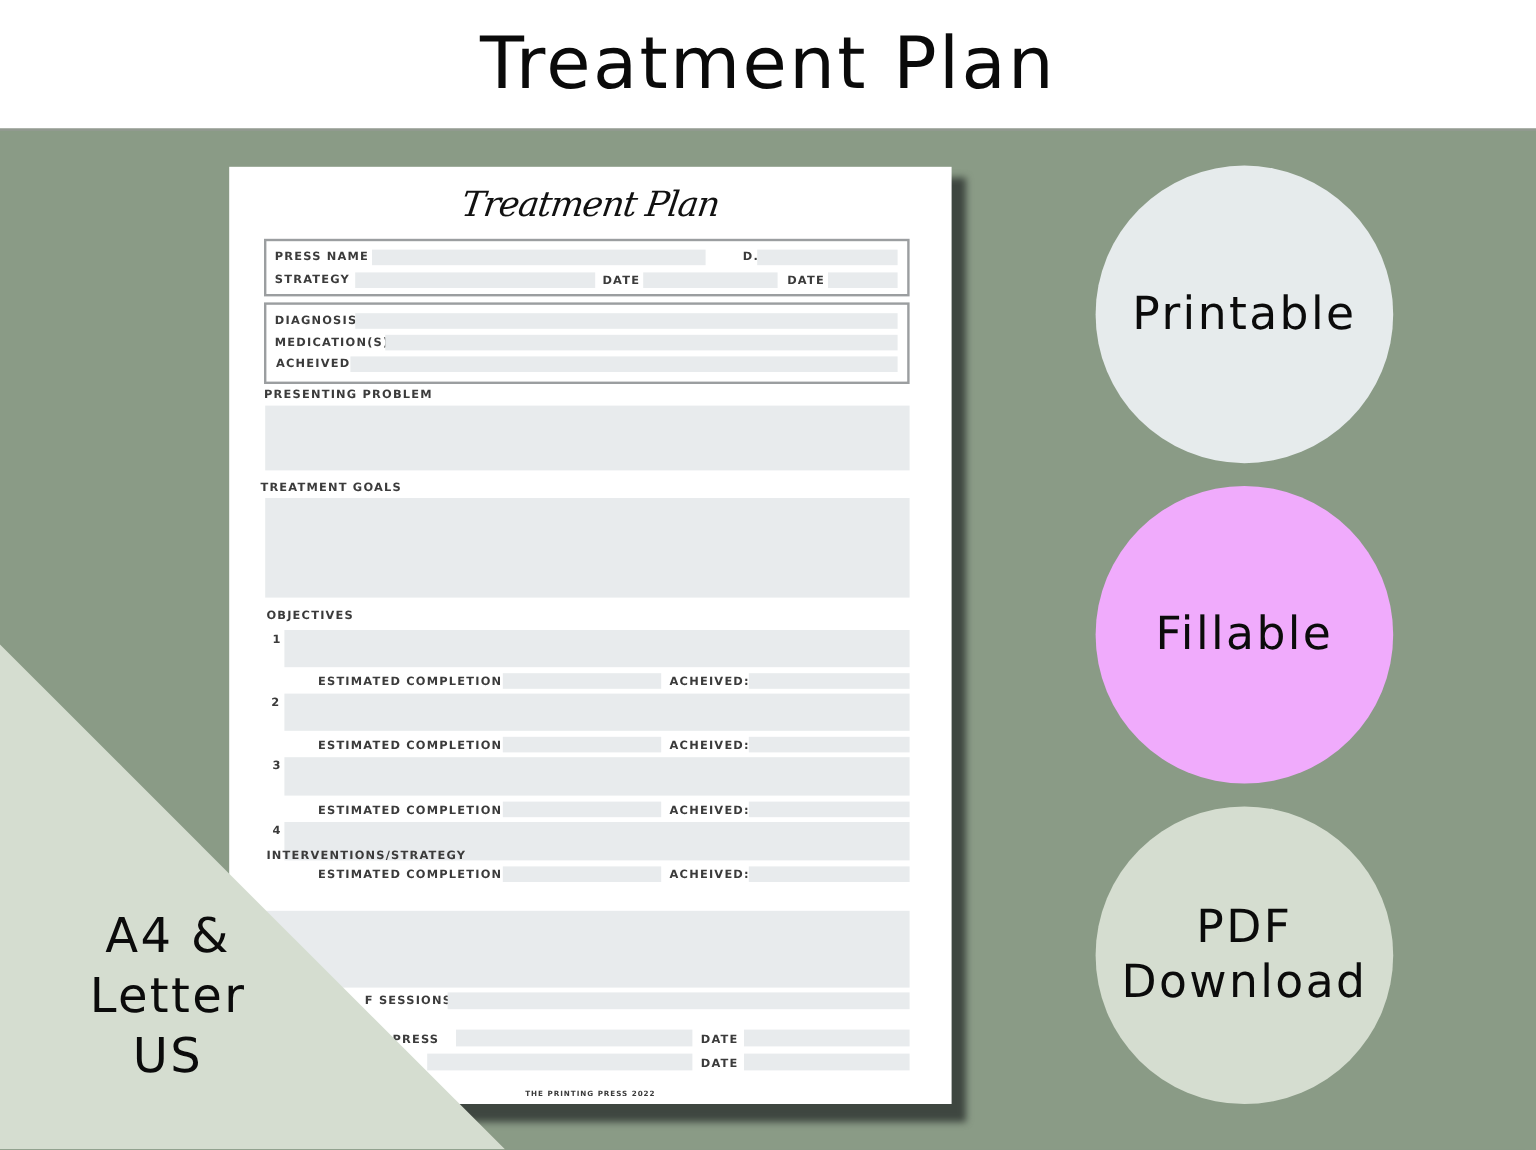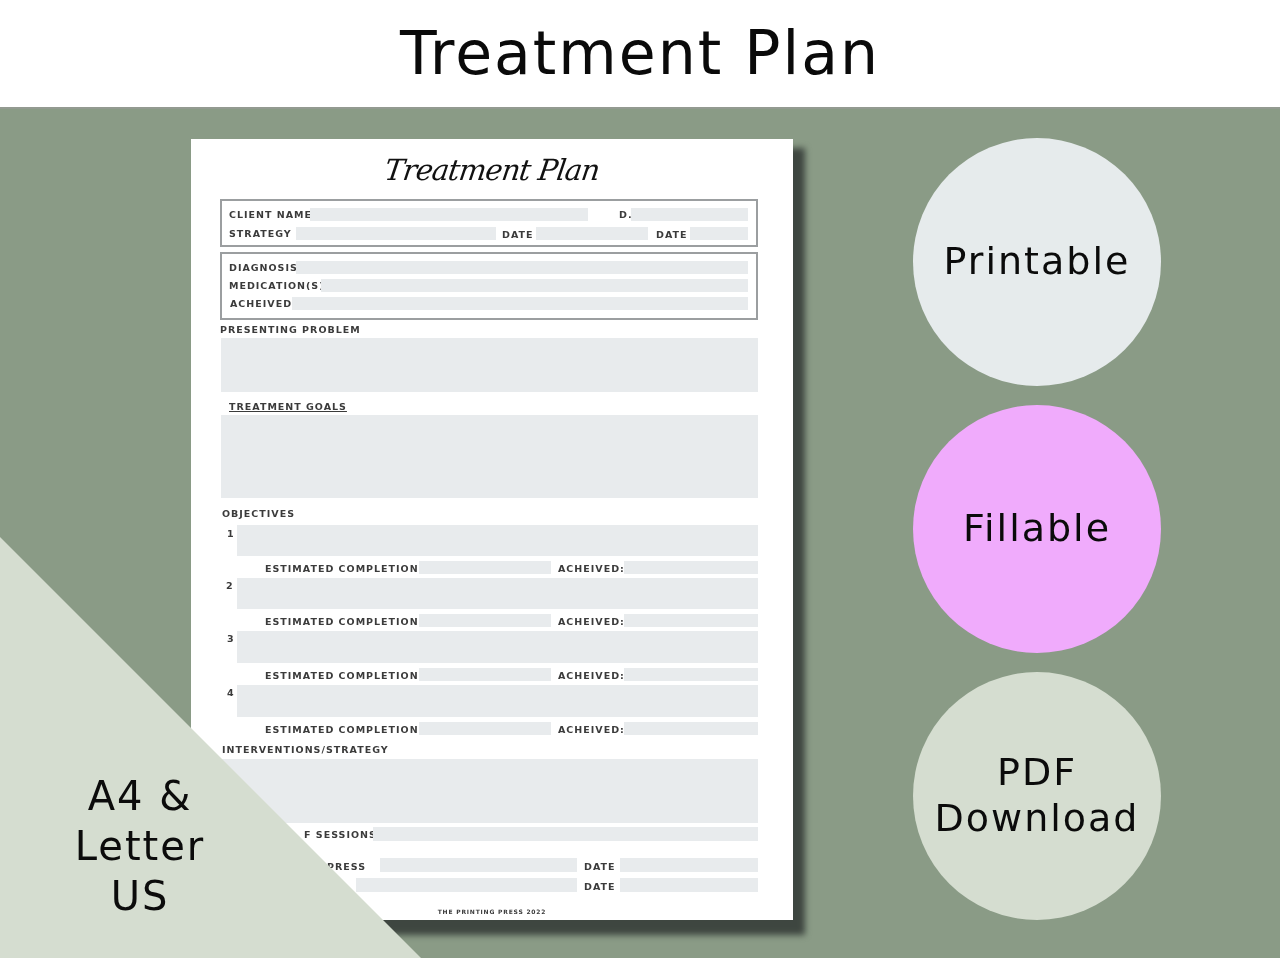--- a/index.html
+++ b/index.html
@@ -16,37 +16,37 @@
   .fld { position:absolute; background:#e8ebed; }
   .box { position:absolute; border:2px solid #9b9ea0; box-sizing:border-box; }
 
   .tri { position:absolute; left:0; top:0; width:1280px; height:958px; pointer-events:none; }
 
   .badge { position:absolute; width:248px; height:248px; border-radius:50%; display:flex; align-items:center; justify-content:center; text-align:center; font-family:"DejaVu Sans", sans-serif; font-size:38px; letter-spacing:2px; color:#0b0b0b; line-height:1.2; }
   .badge-printable { left:913px; top:138px; background:#e6ebec;text-align:right; }
   .badge-fillable { left:913px; top:405px; background:#f0abfc; }
   .badge-pdf { left:913px; top:672px; background:#d5ddd0; }
 
-  .size-label { position:absolute; left:40px; top:755px; width:200px; text-align:center; font-family:"DejaVu Sans", sans-serif; font-size:40px; letter-spacing:2px; line-height:50px; color:#0b0b0b;margin-top:16px; }
+  .size-label { position:absolute; left:40px; top:755px; width:200px; text-align:center; font-family:"DejaVu Sans", sans-serif; font-size:40px; letter-spacing:2px; line-height:50px; color:#0b0b0b; }
   .size-label span { display:block; }
 </style>
 </head>
 <body>
 
 <div class="top-banner">
   <div class="title">Treatment Plan</div>
 </div>
 <div class="banner-edge"></div>
 
 <div class="doc-shadow"></div>
 <div class="doc">
   <div class="script-title">Treatment Plan</div>
 
   <div class="box" style="left:29px;top:60px;width:538px;height:48px;"></div>
-  <div class="lbl" style="left:38px;top:70px;">CLIENT NAME</div>
+  <div class="lbl" style="left:38px;top:70px;">PRESS NAME</div>
   <div class="fld" style="left:119px;top:69px;width:278px;height:13px;"></div>
   <div class="lbl" style="left:428px;top:70px;">D.O.B</div>
   <div class="fld" style="left:440px;top:69px;width:117px;height:13px;"></div>
   <div class="lbl" style="left:38px;top:89px;">STRATEGY</div>
   <div class="fld" style="left:105px;top:88px;width:200px;height:13px;"></div>
   <div class="lbl" style="left:311px;top:90px;">DATE</div>
   <div class="fld" style="left:345px;top:88px;width:112px;height:13px;"></div>
   <div class="lbl" style="left:465px;top:90px;">DATE</div>
   <div class="fld" style="left:499px;top:88px;width:58px;height:13px;"></div>
 
@@ -54,21 +54,21 @@
   <div class="lbl" style="left:38px;top:123px;">DIAGNOSIS</div>
   <div class="fld" style="left:105px;top:122px;width:452px;height:13px;"></div>
   <div class="lbl" style="left:38px;top:141px;">MEDICATION(S)</div>
   <div class="fld" style="left:130px;top:140px;width:427px;height:13px;"></div>
   <div class="lbl" style="left:39px;top:159px;">ACHEIVED</div>
   <div class="fld" style="left:101px;top:158px;width:456px;height:13px;"></div>
 
   <div class="lbl" style="left:29px;top:185px;">PRESENTING PROBLEM</div>
   <div class="fld" style="left:30px;top:199px;width:537px;height:54px;"></div>
 
-  <div class="lbl" style="left:38px;top:262px;text-decoration:underline;">TREATMENT GOALS</div>
+  <div class="lbl" style="left:26px;top:262px;">TREATMENT GOALS</div>
   <div class="fld" style="left:30px;top:276px;width:537px;height:83px;"></div>
 
   <div class="lbl" style="left:31px;top:369px;">OBJECTIVES</div>
 
   <div class="lbl" style="left:36px;top:389px;">1</div>
   <div class="fld" style="left:46px;top:386px;width:521px;height:31px;"></div>
   <div class="lbl" style="left:74px;top:424px;">ESTIMATED COMPLETION:</div>
   <div class="fld" style="left:228px;top:422px;width:132px;height:13px;"></div>
   <div class="lbl" style="left:367px;top:424px;">ACHEIVED:</div>
   <div class="fld" style="left:433px;top:422px;width:134px;height:13px;"></div>
@@ -87,21 +87,21 @@
   <div class="lbl" style="left:367px;top:531px;">ACHEIVED:</div>
   <div class="fld" style="left:433px;top:529px;width:134px;height:13px;"></div>
 
   <div class="lbl" style="left:36px;top:548px;">4</div>
   <div class="fld" style="left:46px;top:546px;width:521px;height:32px;"></div>
   <div class="lbl" style="left:74px;top:585px;">ESTIMATED COMPLETION:</div>
   <div class="fld" style="left:228px;top:583px;width:132px;height:13px;"></div>
   <div class="lbl" style="left:367px;top:585px;">ACHEIVED:</div>
   <div class="fld" style="left:433px;top:583px;width:134px;height:13px;"></div>
 
-  <div class="lbl" style="left:31px;top:605px;text-align:right;">INTERVENTIONS/STRATEGY</div>
+  <div class="lbl" style="left:31px;top:569px;text-align:right;">INTERVENTIONS/STRATEGY</div>
   <div class="fld" style="left:30px;top:620px;width:537px;height:64px;"></div>
 
   <div class="lbl" style="left:113px;top:690px;">F SESSIONS:</div>
   <div class="fld" style="left:182px;top:688px;width:385px;height:14px;"></div>
 
   <div class="lbl" style="left:136px;top:722px;">PRESS</div>
   <div class="fld" style="left:189px;top:719px;width:197px;height:14px;"></div>
   <div class="lbl" style="left:393px;top:722px;">DATE</div>
   <div class="fld" style="left:429px;top:719px;width:138px;height:14px;"></div>
 

